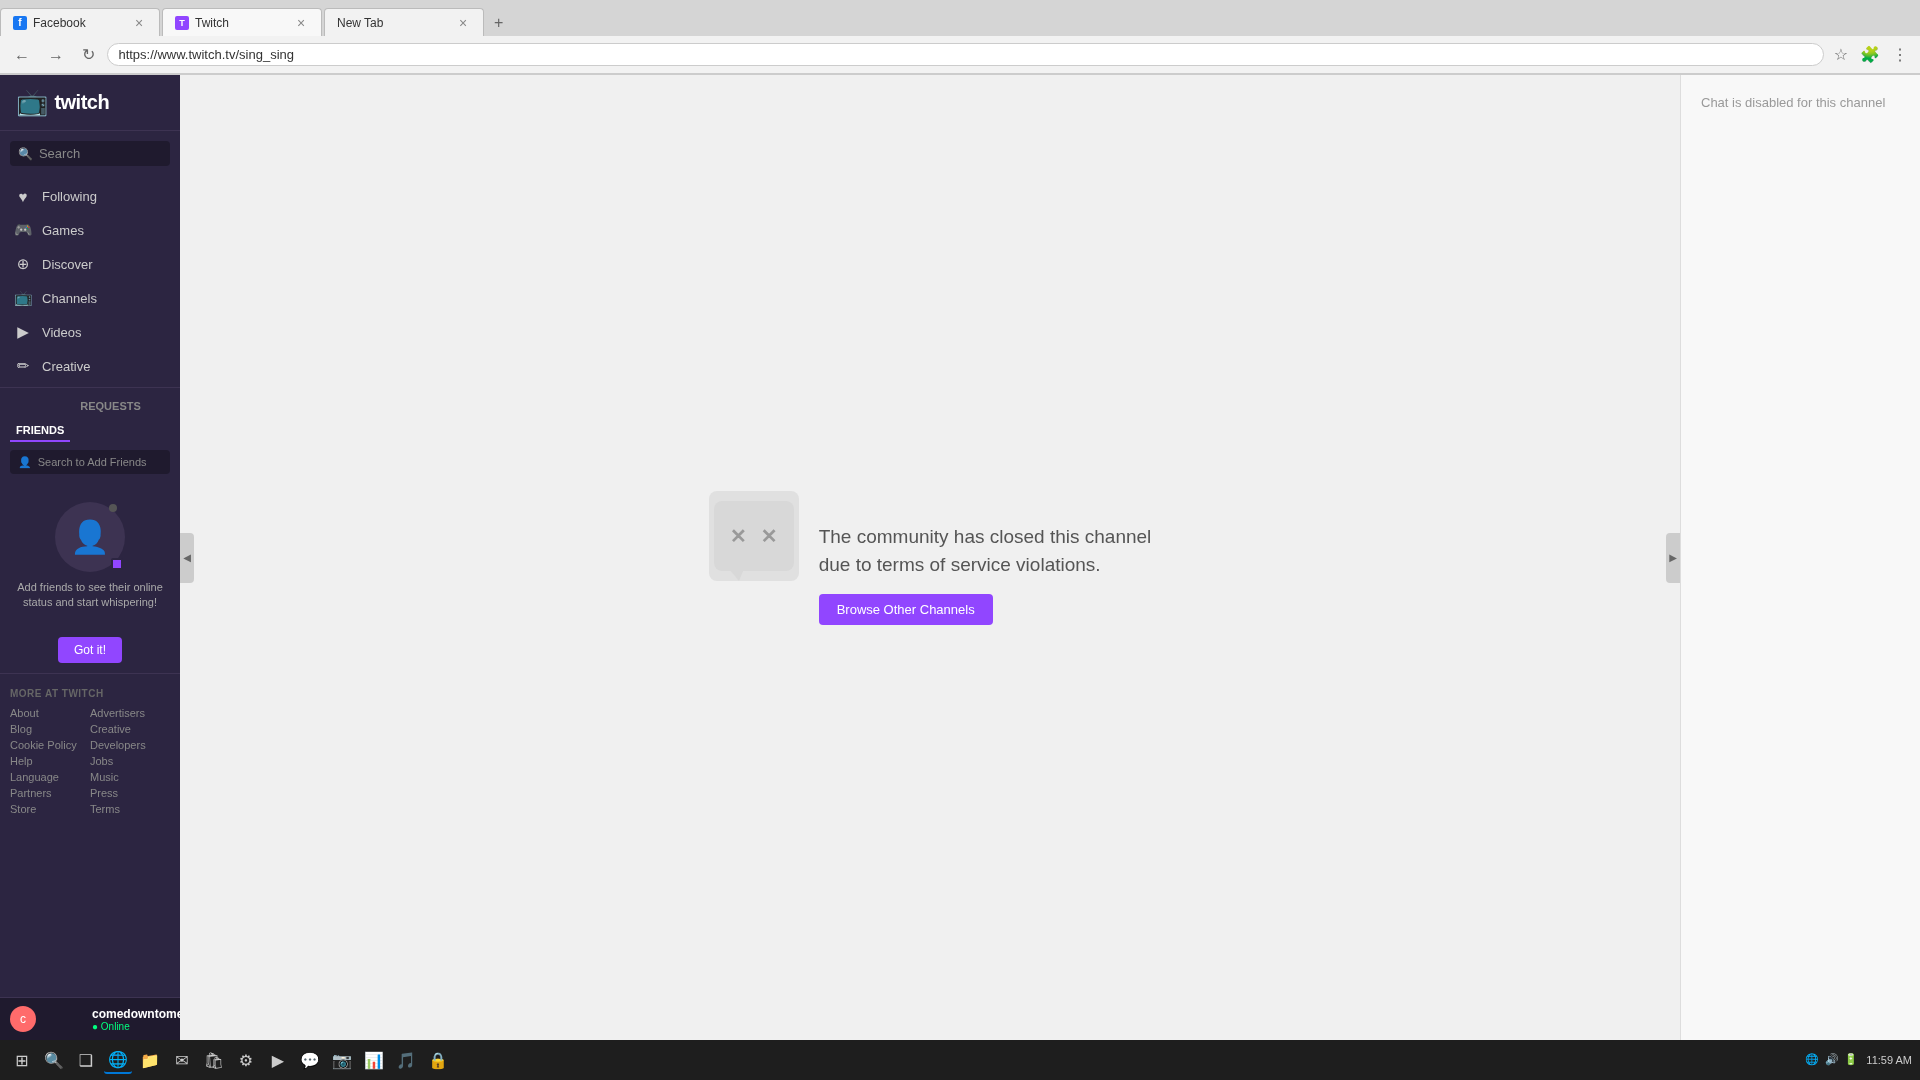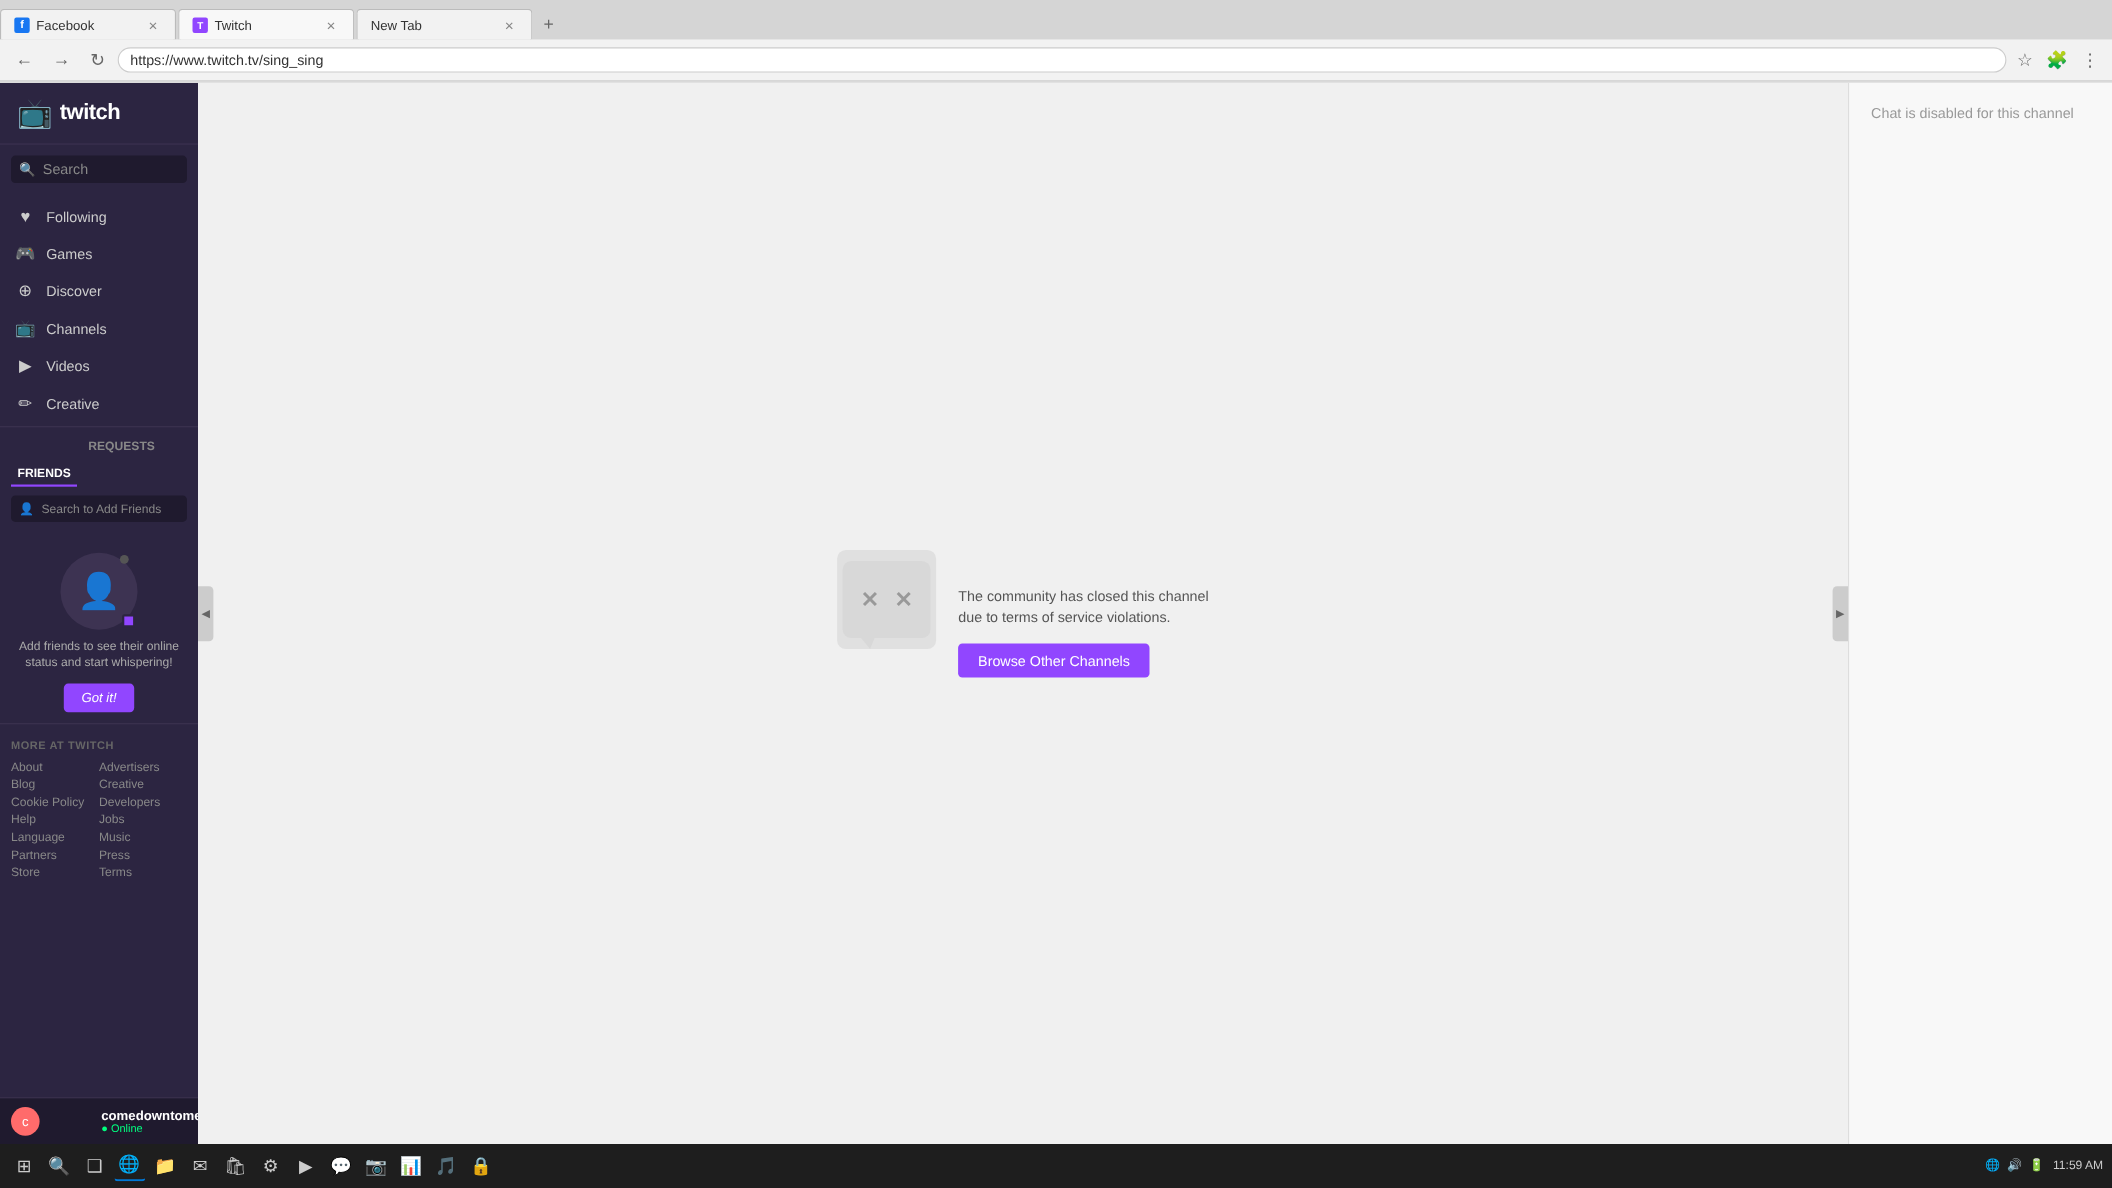--- a/index.html
+++ b/index.html
@@ -46,22 +46,22 @@
     .friends-search-wrap { display: flex; align-items: center; background: #1f1a2e; border-radius: 4px; padding: 5px 8px; gap: 6px; }
     .friends-search-wrap input { background: none; border: none; color: #ccc; font-size: 12px; outline: none; width: 100%; }
     .friends-search-wrap input::placeholder { color: #888; font-size: 11px; }
 
     .friend-illustration { display: flex; flex-direction: column; align-items: center; padding: 20px 10px 10px; }
     .avatar-circle { width: 70px; height: 70px; border-radius: 50%; background: #3d3352; display: flex; align-items: center; justify-content: center; position: relative; margin-bottom: 8px; }
     .avatar-person { font-size: 32px; color: #888; }
     .avatar-dot { position: absolute; bottom: 2px; right: 2px; width: 12px; height: 12px; background: #9146ff; border-radius: 2px; border: 2px solid #2c2541; }
     .orbit-dot { position: absolute; width: 8px; height: 8px; background: #555; border-radius: 50%; }
     .orbit-dot.top-right { top: 2px; right: 8px; }
-    .friend-cta-text { font-size: 11px; color: #aaa; text-align: center; line-height: 1.4; margin-bottom: 10px; }
-    .got-it-btn { background: #9146ff; color: white; border: none; border-radius: 4px; padding: 6px 16px; font-size: 12px; cursor: pointer; font-style: italic; }
+    .friend-cta-text { font-size: 11px; color: #aaa; text-align: center; line-height: 1.4; margin-bottom: 26px; }
+    .got-it-btn { background: #9146ff; color: white; border: none; border-radius: 4px; padding: 6px 16px; font-size: 12px; cursor: pointer; }
 
     .more-at-twitch { padding: 14px 10px; border-top: 1px solid #3d3352; }
     .more-label { font-size: 10px; font-weight: bold; color: #666; margin-bottom: 8px; letter-spacing: 0.5px; }
     .footer-links { display: flex; gap: 0; }
     .footer-col { display: flex; flex-direction: column; gap: 4px; flex: 1; }
     .footer-link { font-size: 11px; color: #888; cursor: pointer; }
 
     
     .user-bar { background: #1f1a2e; border-top: 1px solid #3d3352; padding: 8px 10px; display: flex; align-items: center; justify-content: space-between; }
     .user-info { display: flex; align-items: center; gap: 8px; }
@@ -77,21 +77,21 @@
     .collapse-btn-right { position: absolute; top: 50%; right: 0; transform: translateY(-50%); width: 14px; height: 50px; background: #ccc; display: flex; align-items: center; justify-content: center; cursor: pointer; color: #666; font-size: 10px; border-radius: 4px 0 0 4px; }
 
     .channel-closed-container { display: flex; align-items: center; justify-content: center; height: 100%; }
     .channel-closed-box { display: flex; align-items: flex-start; gap: 20px; }
     .banned-icon { width: 90px; height: 90px; background: #e0e0e0; border-radius: 8px; display: flex; align-items: center; justify-content: center; position: relative; flex-shrink: 0; }
     .chat-bubble { width: 80px; height: 70px; background: #d8d8d8; border-radius: 8px; position: relative; }
     .chat-bubble::after { content: ''; position: absolute; bottom: -10px; left: 15px; width: 0; height: 0; border-left: 10px solid transparent; border-right: 5px solid transparent; border-top: 12px solid #d8d8d8; }
     .x-eyes { position: absolute; top: 50%; left: 50%; transform: translate(-50%, -50%); display: flex; gap: 14px; }
     .x-eye { font-size: 20px; color: #999; font-weight: bold; }
     .closed-text-box { display: flex; flex-direction: column; gap: 14px; }
-    .closed-message { font-size: 13px; color: #555; line-height: 1.5; margin-top: 32px; }
+    .closed-message { font-size: 19px; color: #555; line-height: 1.5; margin-top: 32px; }
     .browse-btn { background: #9146ff; color: white; border: none; border-radius: 4px; padding: 8px 18px; font-size: 13px; cursor: pointer; align-self: flex-start; }
 
     
     .chat-panel { width: 240px; background: #f8f8f8; border-left: 1px solid #ddd; display: flex; align-items: flex-start; padding: 20px; flex-shrink: 0; }
     .chat-disabled-text { font-size: 13px; color: #999; text-align: center; }
 
     
     .taskbar { height: 40px; background: #1e1e1e; display: flex; align-items: center; justify-content: space-between; padding: 0 8px; flex-shrink: 0; }
     .taskbar-left { display: flex; align-items: center; gap: 4px; }
     .taskbar-icon { width: 28px; height: 28px; display: flex; align-items: center; justify-content: center; border-radius: 3px; cursor: pointer; font-size: 16px; color: #ccc; }

